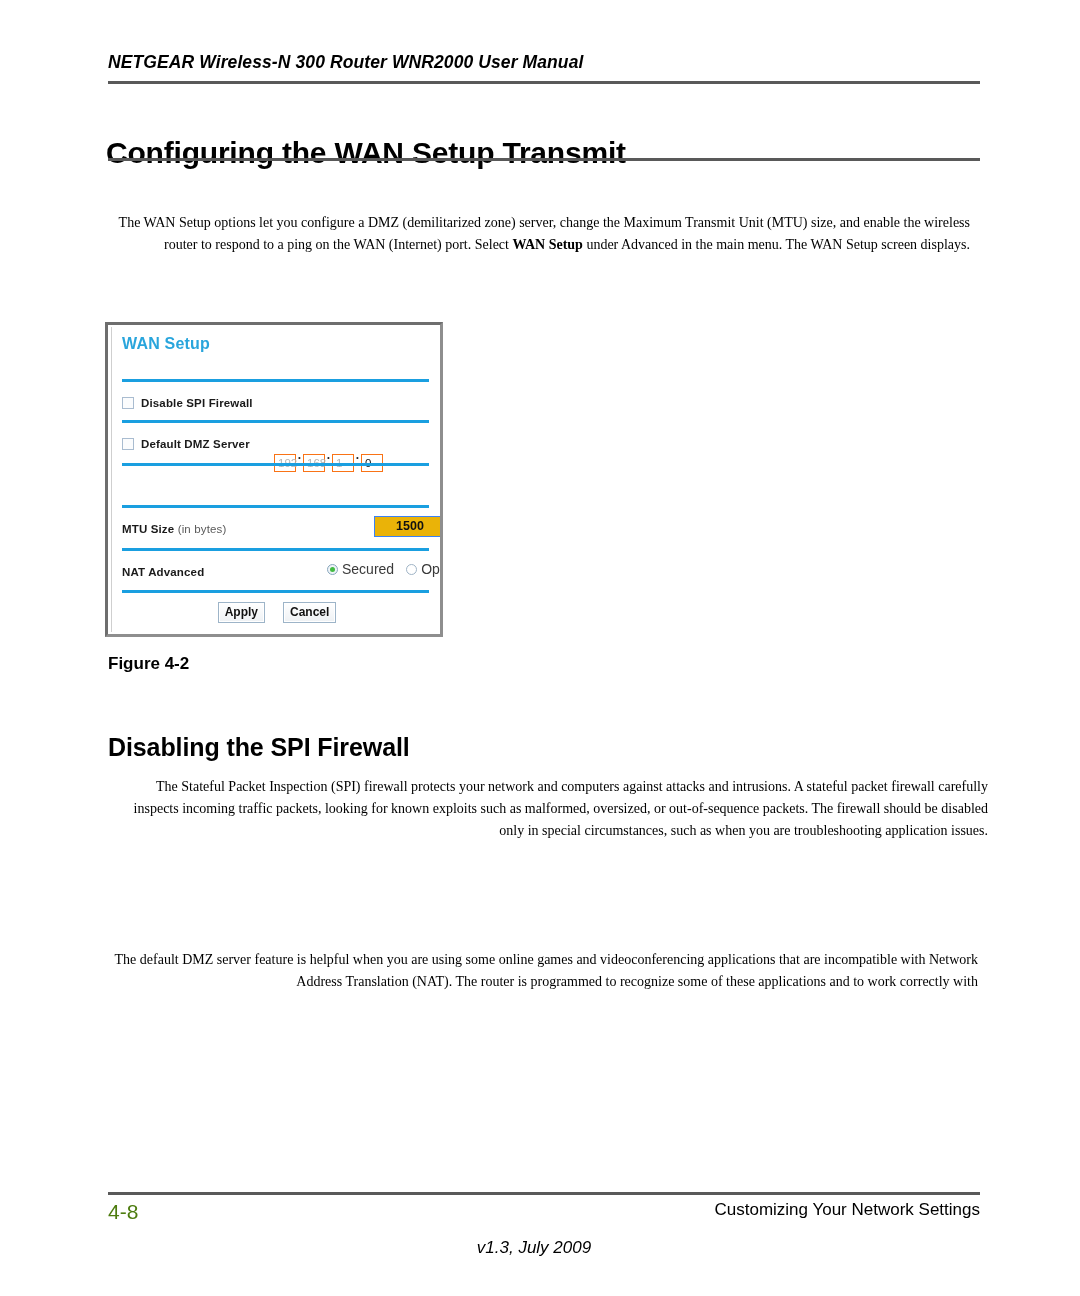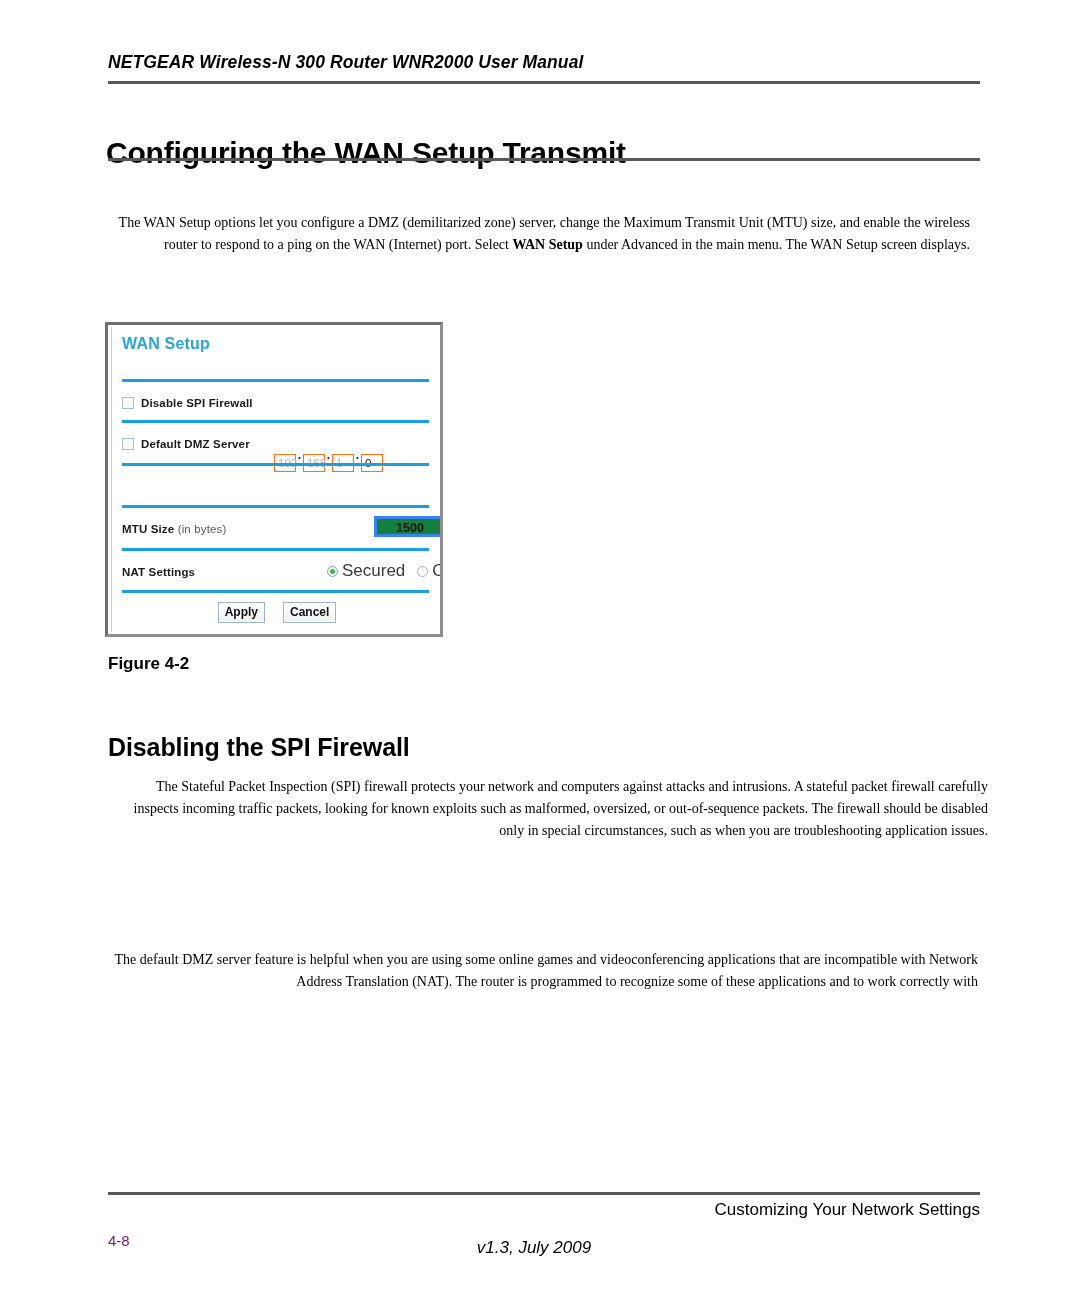--- a/index.html
+++ b/index.html
@@ -222,22 +222,22 @@
     line-height: 18px;
     padding-top: 5px;
   }
 
   .mtu-box {
     position: absolute;
     left: 252px;
     top: -3px;
     width: 72px;
     height: 21px;
-    border: 3px solid #3b82f6;
-    background: #15803d;
+    border: 1px solid #3b82f6;
+    background: #eab308;
     box-sizing: border-box;
     font-family: "Liberation Sans", sans-serif;
     font-weight: bold;
     font-size: 12.5px;
     color: #111;
     text-align: center;
     line-height: 19px;
   }
 
   .radio-group {
@@ -266,21 +266,21 @@
   .radio.checked::after {
     content: "";
     position: absolute;
     left: 2px; top: 2px;
     width: 5px; height: 5px;
     border-radius: 50%;
     background: #43bb43;
   }
   .radio-label {
     font-family: "Liberation Sans", sans-serif;
-    font-size: 17px;
+    font-size: 14px;
     color: #3a3a3a;
     margin-right: 8px;
     white-space: nowrap;
   }
 
   .btn-row {
     position: absolute;
     left: 10px;
     width: 310px;
     display: flex;
@@ -308,24 +308,24 @@
     position: absolute;
     left: 108px;
     top: 1192px;
     width: 872px;
     height: 3px;
     background: #595959;
   }
   .footer-left {
     position: absolute;
     left: 108px;
-    top: 1232px;
-    font-family: "Liberation Sans", sans-serif;
-    font-size: 15px;
-    color: #701a75;
+    top: 1200px;
+    font-family: "Liberation Sans", sans-serif;
+    font-size: 21px;
+    color: #4d7c0f;
   }
   .footer-right {
     position: absolute;
     right: 100px;
     top: 1200px;
     font-family: "Liberation Sans", sans-serif;
     font-size: 17px;
     color: #000;
     white-space: nowrap;
   }
@@ -390,21 +390,21 @@
       <div class="hr-blue" style="top:178px"></div>
 
       <div class="row" style="top:192px">
         <span class="row-label"><span>MTU Size</span> <span class="light">(in bytes)</span></span>
         <span class="mtu-box">1500</span>
       </div>
 
       <div class="hr-blue" style="top:221px"></div>
 
       <div class="row" style="top:235px">
-        <span class="row-label">NAT Settings</span>
+        <span class="row-label">NAT Advanced</span>
         <span class="radio-group">
           <span class="radio checked"></span>
           <span class="radio-label">Secured</span>
           <span class="radio"></span>
           <span class="radio-label">Open</span>
         </span>
       </div>
 
       <div class="hr-blue" style="top:263px"></div>
 

